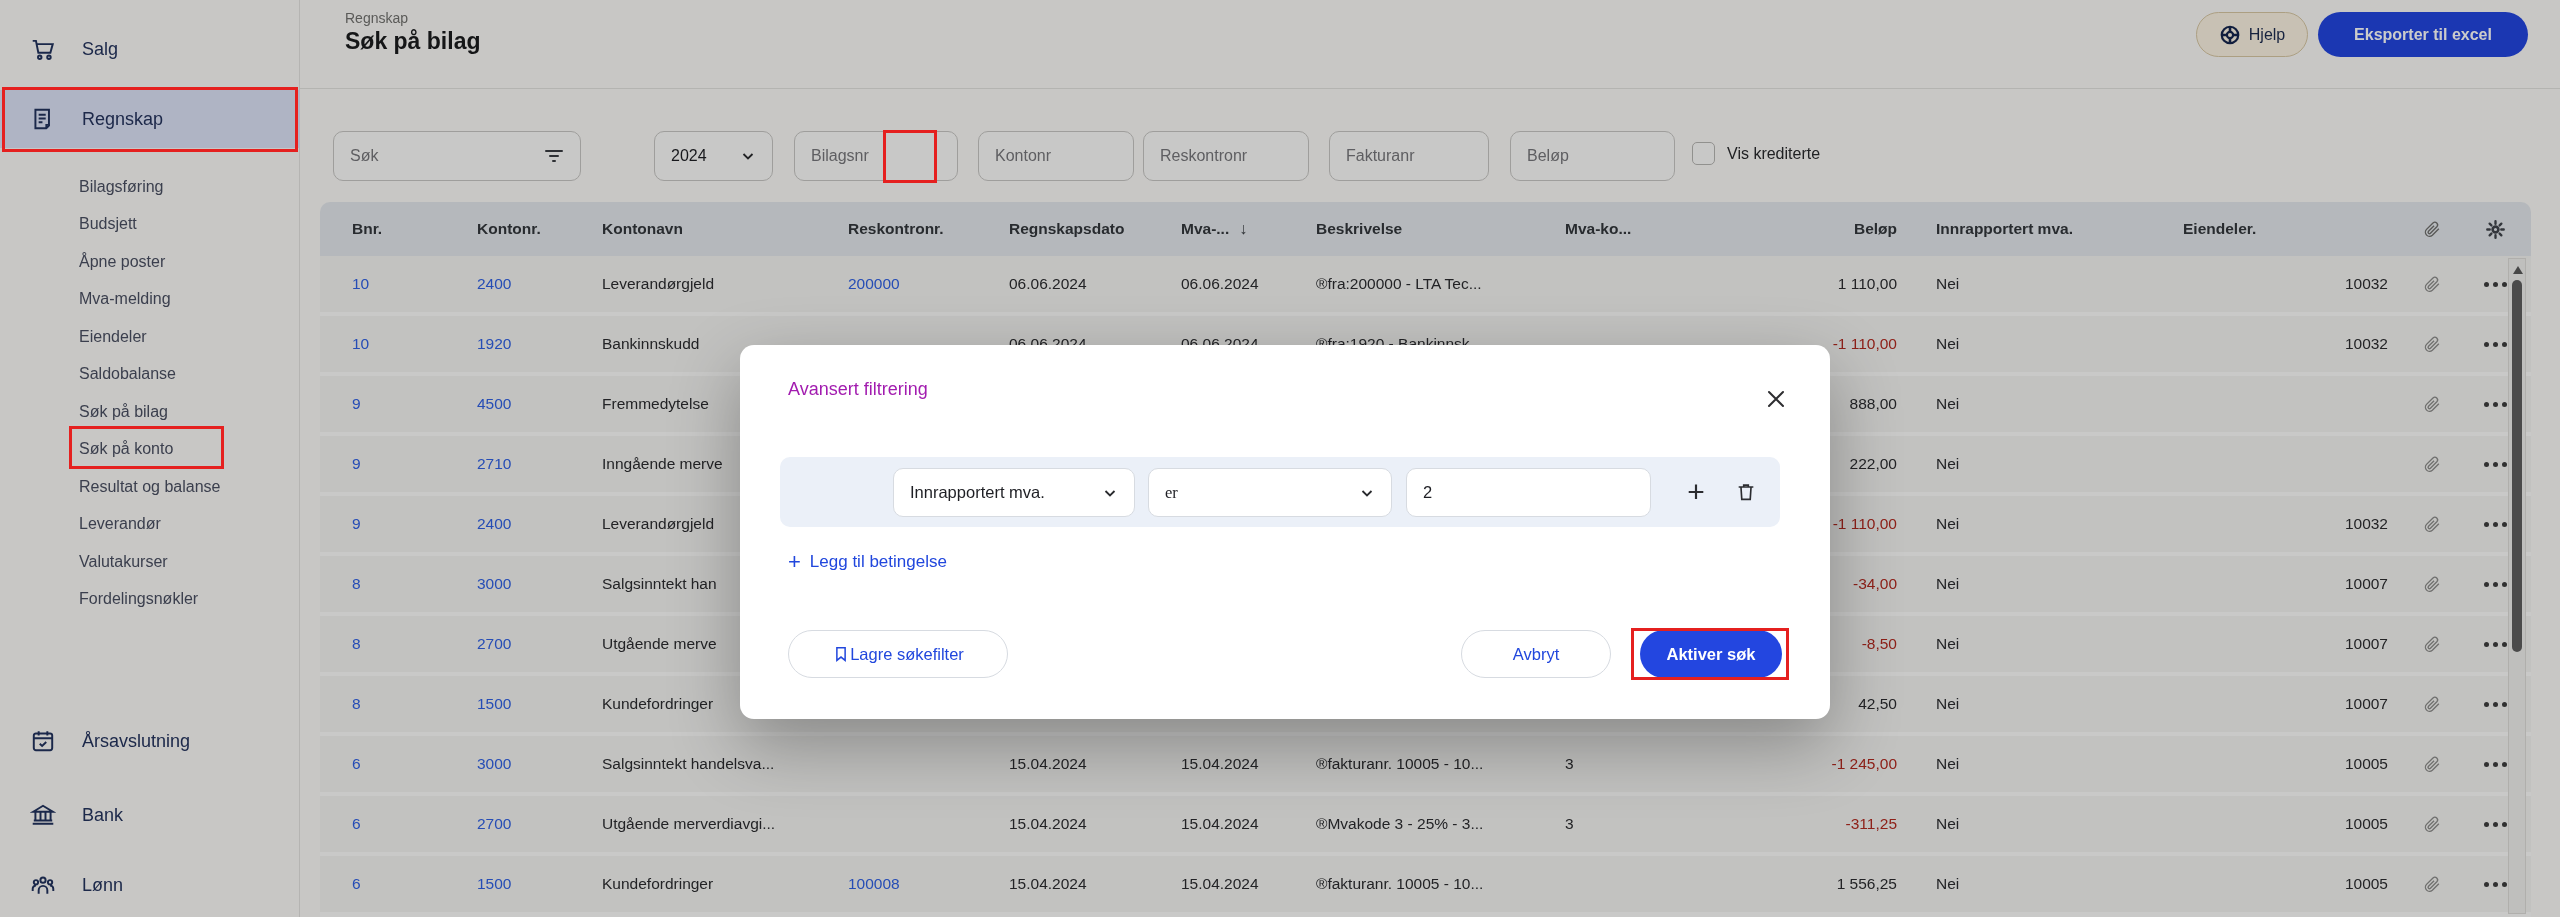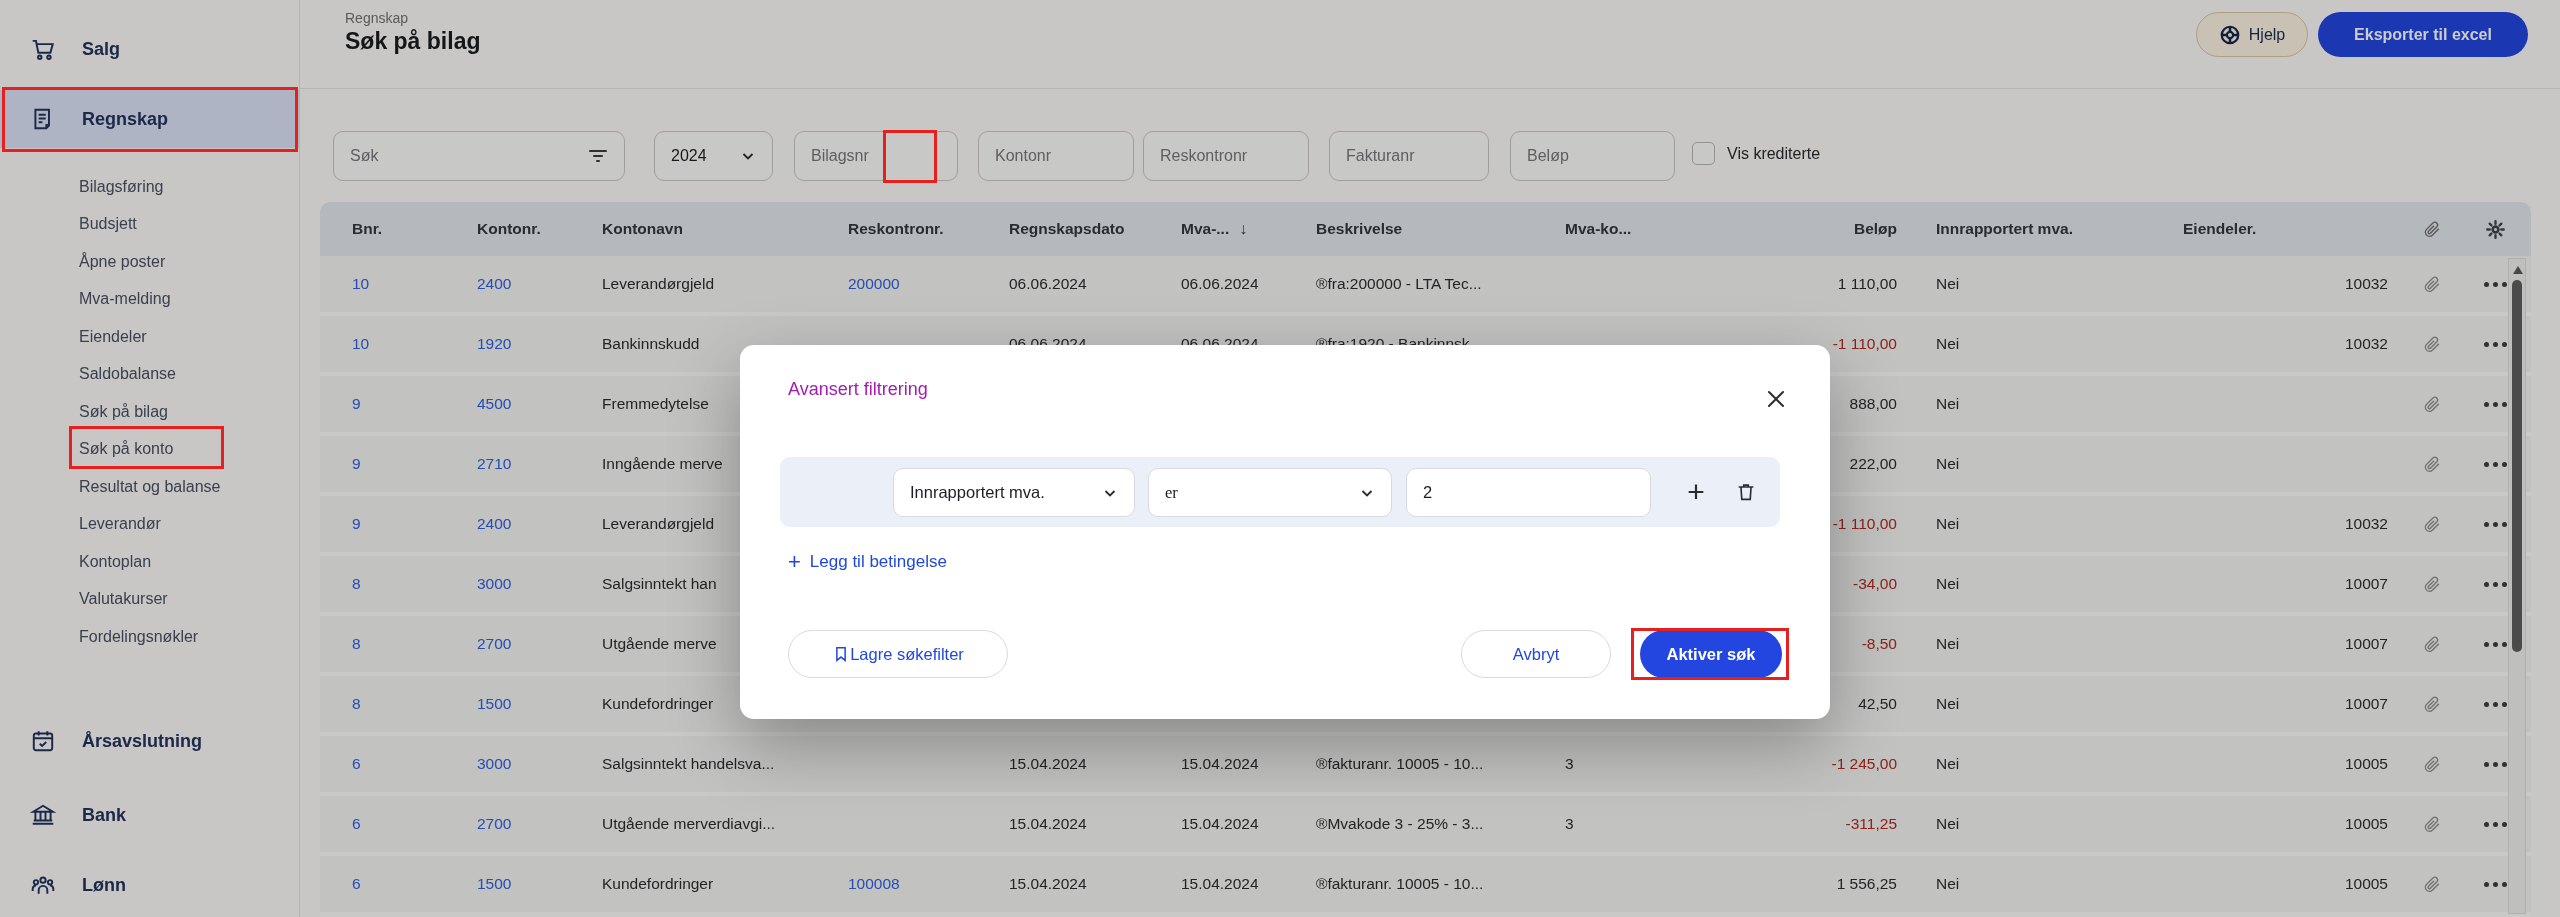--- a/index.html
+++ b/index.html
@@ -1,37 +1,37 @@
 <!DOCTYPE html>
 <html><head>
 <meta charset="utf-8">
 <style>
   * { margin:0; padding:0; box-sizing:border-box; }
   html,body { width:2560px; height:917px; overflow:hidden; }
   body { font-family:"Liberation Sans", sans-serif; background:#fbfaf8; color:#2c2d30; position:relative; }
 
   
   .sidebar { position:absolute; left:0; top:0; width:300px; height:917px; background:#fbfaf8; border-right:1px solid #e4e3e0; z-index:1; }
-  .nav-item { position:absolute; left:0; width:300px; height:58px; display:flex; align-items:center; gap:26px; padding-left:30px; font-size:18px; font-weight:700; color:#25345e; cursor:pointer; }
+  .nav-item { position:absolute; left:0; width:300px; height:58px; display:flex; align-items:center; gap:26px; padding-left:30px; font-size:18px; font-weight:400; color:#25345e; cursor:pointer; }
   .nav-item .nicon { width:26px; height:26px; display:flex; align-items:center; justify-content:center; }
   .nav-item.selected { background:#dce2f6; }
   .subnav { position:absolute; left:0; top:168px; width:300px; }
   .subitem { height:37.5px; display:flex; align-items:center; padding-left:79px; font-size:16px; color:#4b5062; cursor:pointer; white-space:nowrap; }
 
   
   .content { position:absolute; left:300px; top:0; right:0; height:917px; }
   .breadcrumb { position:absolute; left:45px; top:10px; font-size:14px; color:#72726f; }
   .page-title { position:absolute; left:45px; top:28px; font-size:23px; font-weight:700; color:#1b1c1e; }
   .hdr-divider { position:absolute; left:0; right:0; top:88px; height:1px; background:#e3e2df; }
   .btn-help { position:absolute; left:1896px; top:12px; width:112px; height:45px; border-radius:23px; background:#fbf3e2; border:1px solid #d9c8a4; display:flex; align-items:center; justify-content:center; gap:8px; font-size:16px; color:#1e2c50; cursor:pointer; }
   .btn-export { position:absolute; left:2018px; top:12px; width:210px; height:45px; border-radius:23px; background:#2346e0; color:#fff; display:flex; align-items:center; justify-content:center; font-size:16px; font-weight:700; cursor:pointer; }
 
   
   .fitem { position:absolute; top:131px; height:50px; background:#fcfcfa; border:1px solid #c8c7c4; border-radius:10px; font-size:16px; color:#1e1f24; }
-  .search-wrap { left:33px; width:292px; display:flex; align-items:center; }
+  .search-wrap { left:33px; width:248px; display:flex; align-items:center; }
   .search-wrap input, .pinput { border:none; outline:none; background:transparent; font-family:inherit; font-size:16px; color:#1e1f24; width:100%; height:100%; padding:0 16px; }
   ::placeholder { color:#77777b; opacity:1; }
   .filter-btn { width:52px; height:48px; display:flex; align-items:center; justify-content:center; cursor:pointer; flex:0 0 auto; }
   .year-select { left:354px; width:119px; display:flex; align-items:center; justify-content:space-between; padding:0 16px; cursor:pointer; }
   .f-bilagsnr { left:494px; width:164px; }
   .f-kontonr  { left:678px; width:156px; }
   .f-reskontronr { left:843px; width:166px; }
   .f-fakturanr { left:1029px; width:160px; }
   .f-belop { left:1210px; width:165px; }
   .chk-wrap { position:absolute; left:1392px; top:142px; display:flex; align-items:center; gap:12px; cursor:pointer; }
@@ -149,23 +149,20 @@
       </div>
 
   <div class="subitem">
         <span>Resultat og balanse</span>
       </div>
 
   <div class="subitem">
         <span>Leverandør</span>
       </div>
 
-  <div class="subitem">
-        <span>Kontoplan</span>
-      </div>
 
   <div class="subitem">
         <span>Valutakurser</span>
       </div>
 
   <div class="subitem">
         <span>Fordelingsnøkler</span>
       </div>
 </nav>
 

